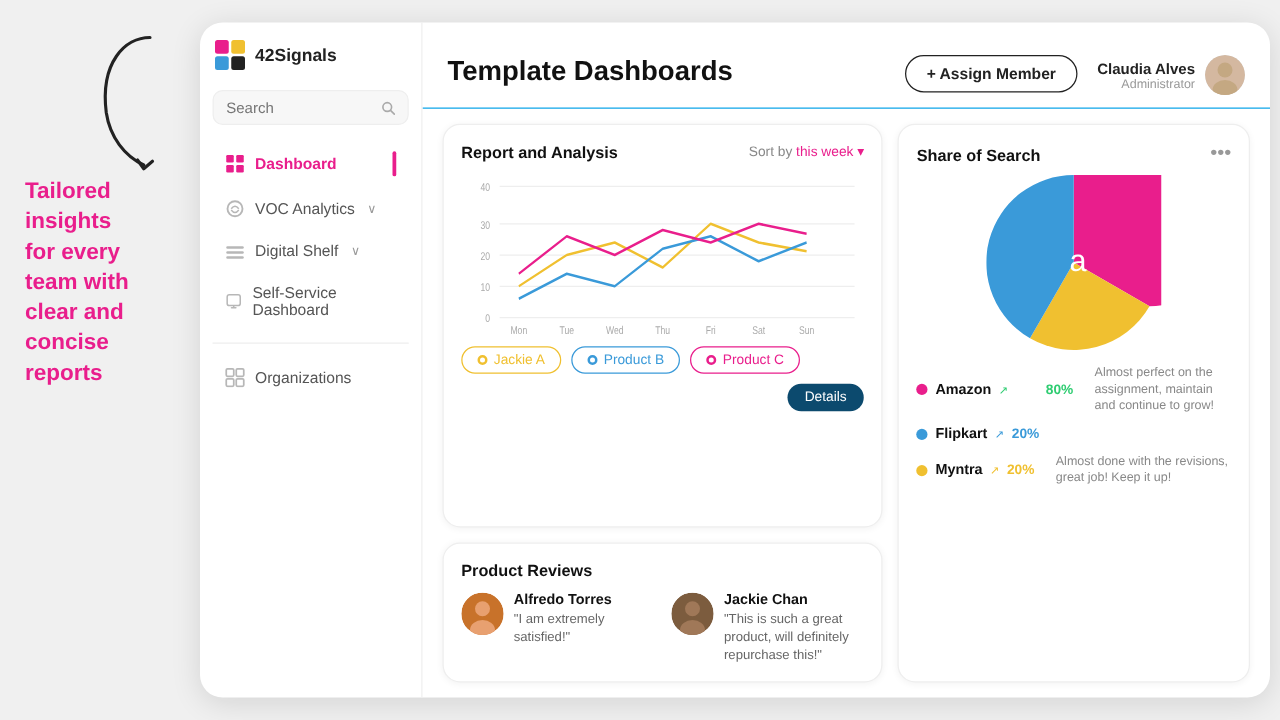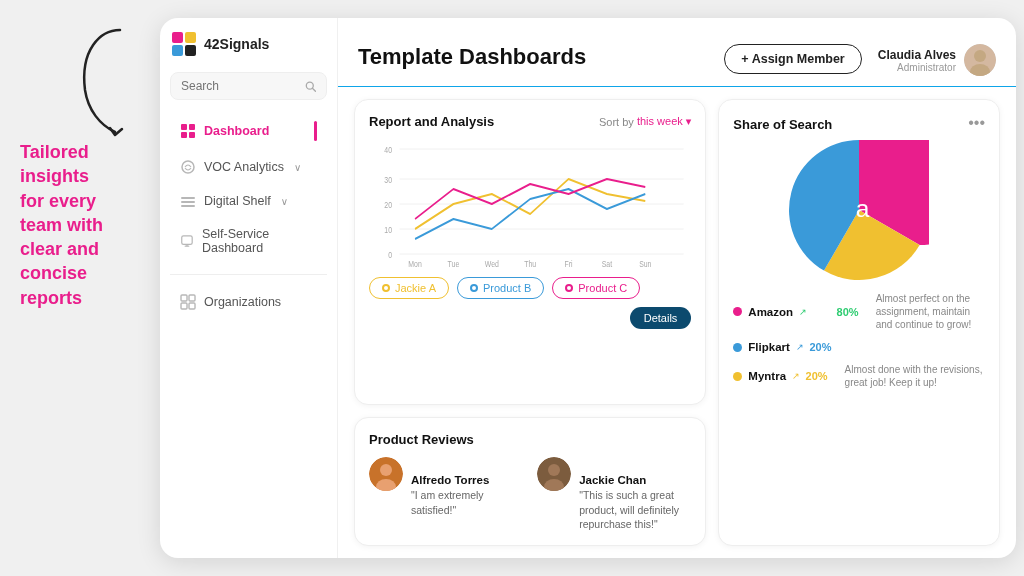--- a/index.html
+++ b/index.html
@@ -310,21 +310,21 @@
       flex: 1;
     }
     .review-avatar {
       width: 34px;
       height: 34px;
       border-radius: 50%;
       overflow: hidden;
       flex-shrink: 0;
     }
     .review-body {}
-    .review-name { font-size: 11.5px; font-weight: 700; color: #111; margin-top: 17px; }
+    .review-name { font-size: 11.5px; font-weight: 700; color: #111; }
     .review-text { font-size: 10.5px; color: #666; line-height: 1.35; margin-top: 2px; }
     
     .sos-panel {
       height: 100%;
       display: flex;
       flex-direction: column;
     }
     .sos-header {
       display: flex;
       align-items: flex-end;

